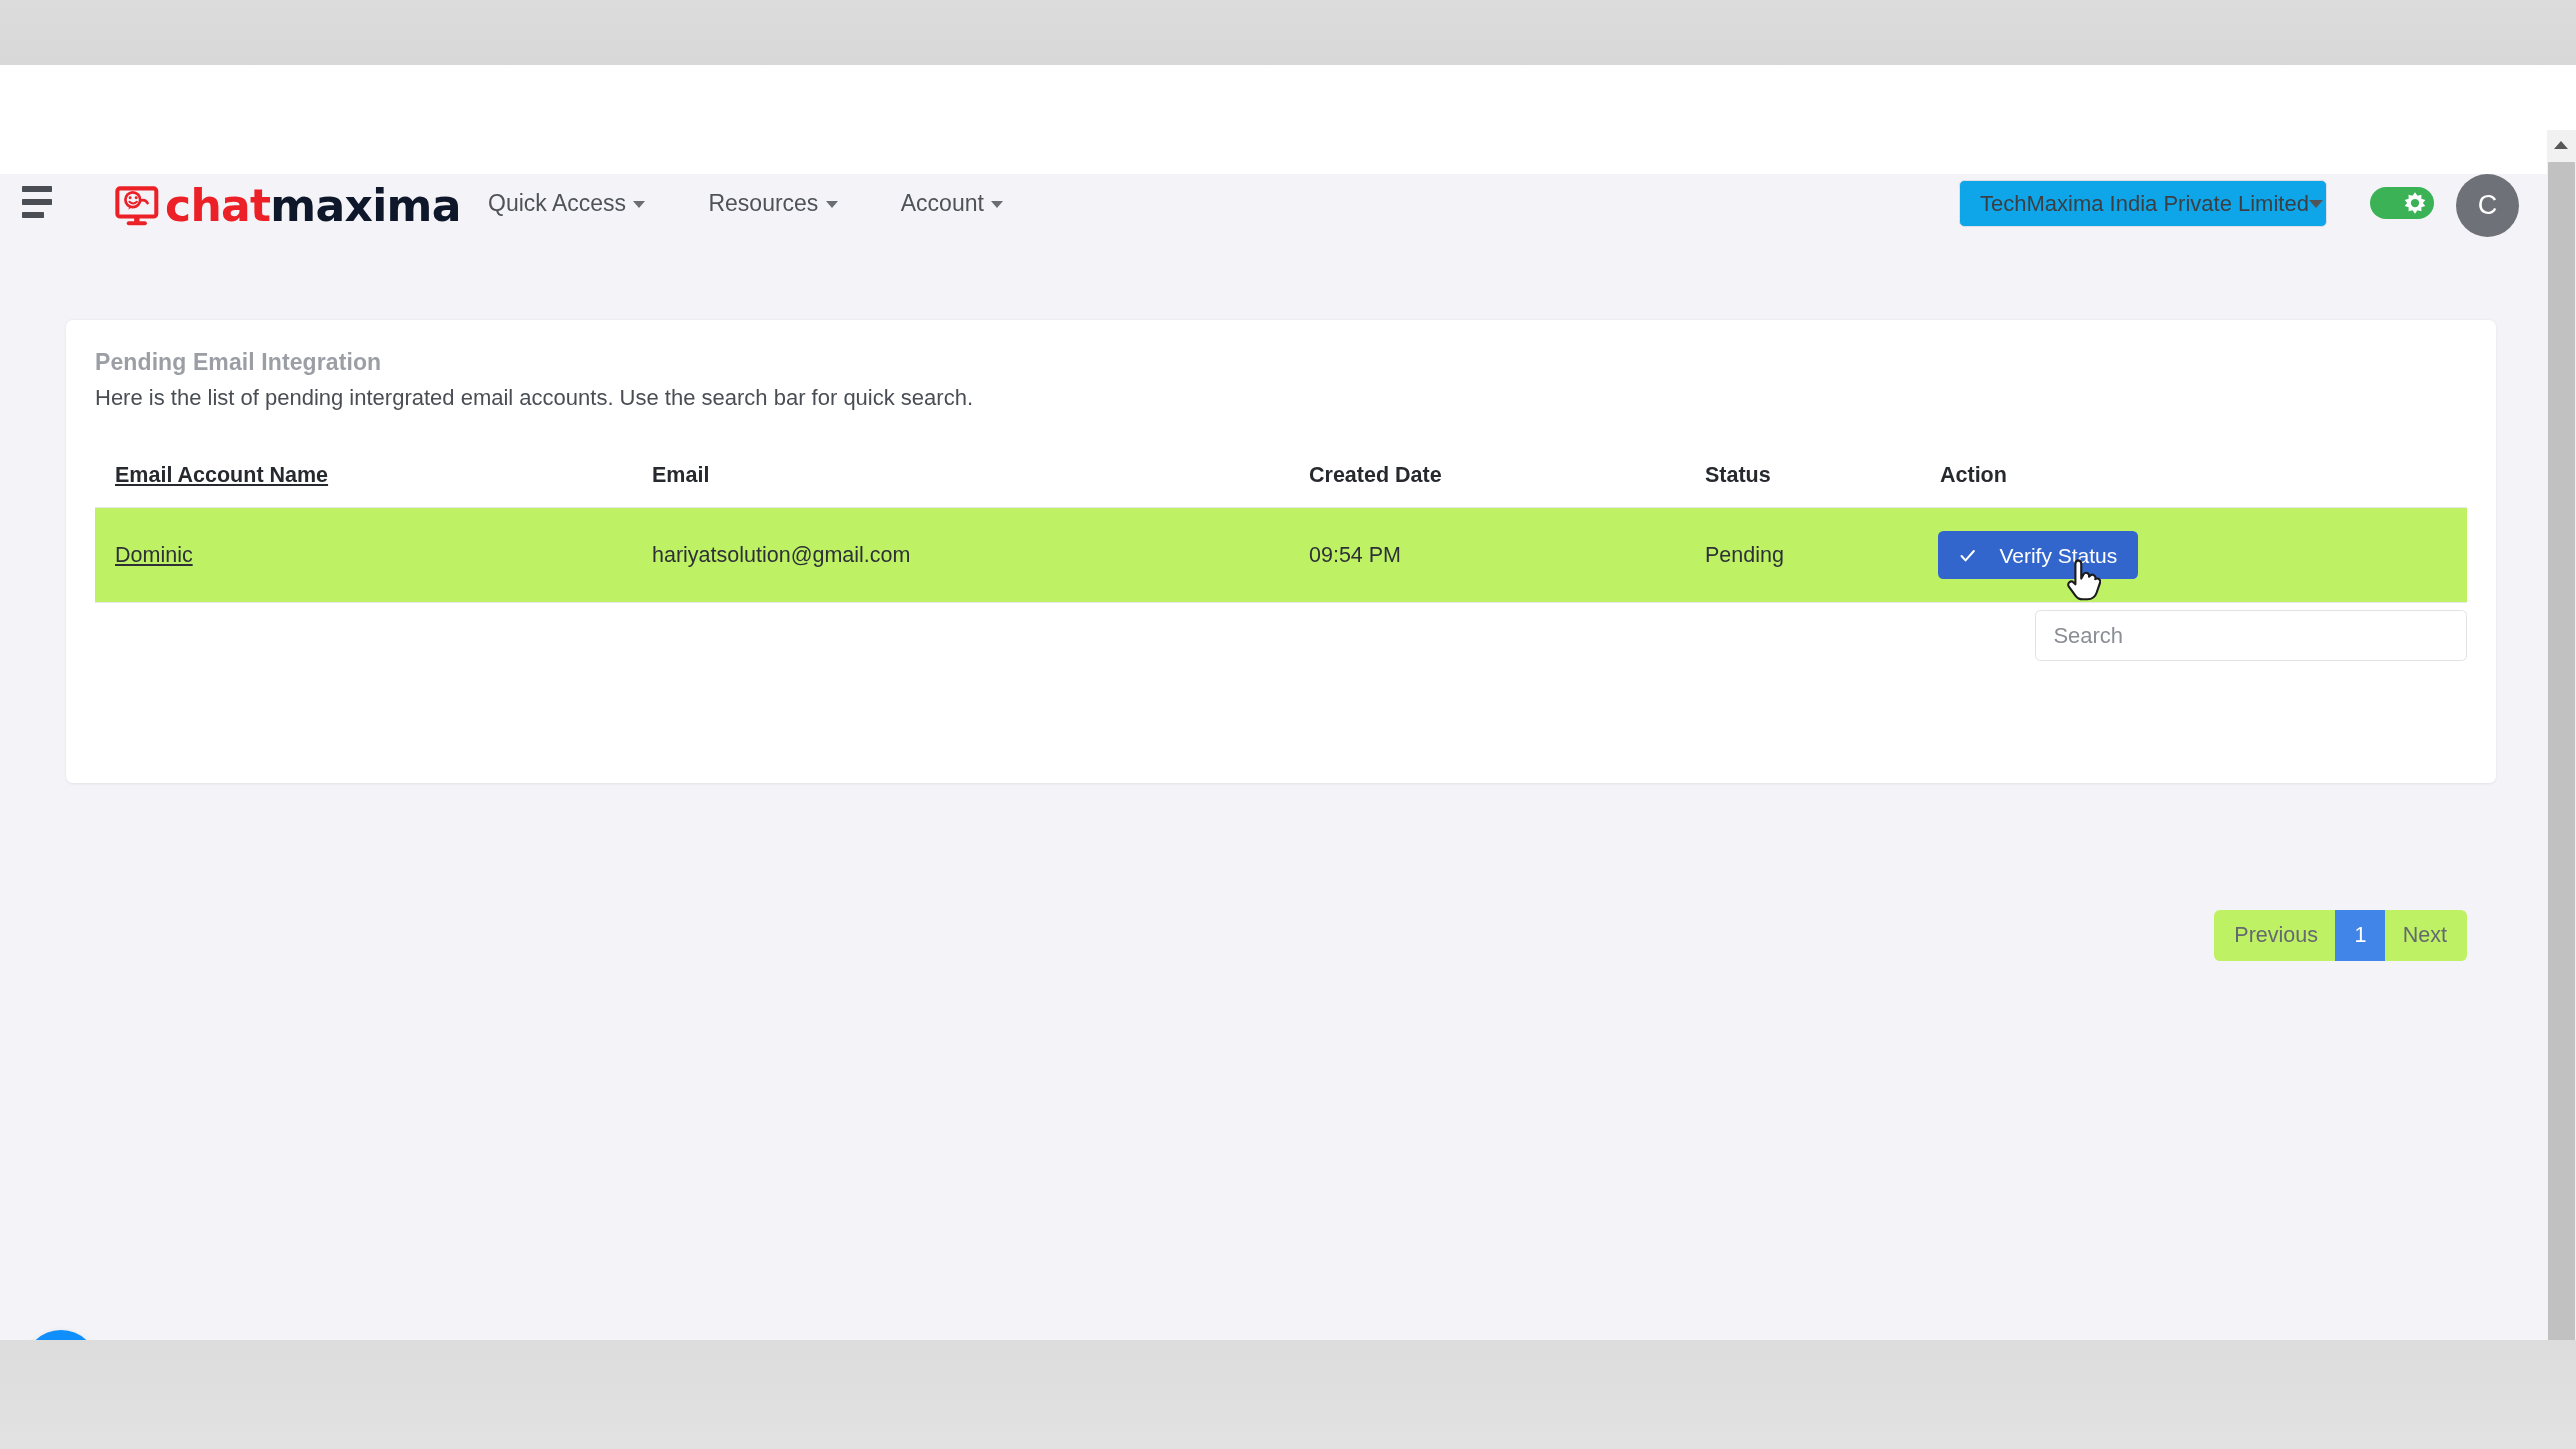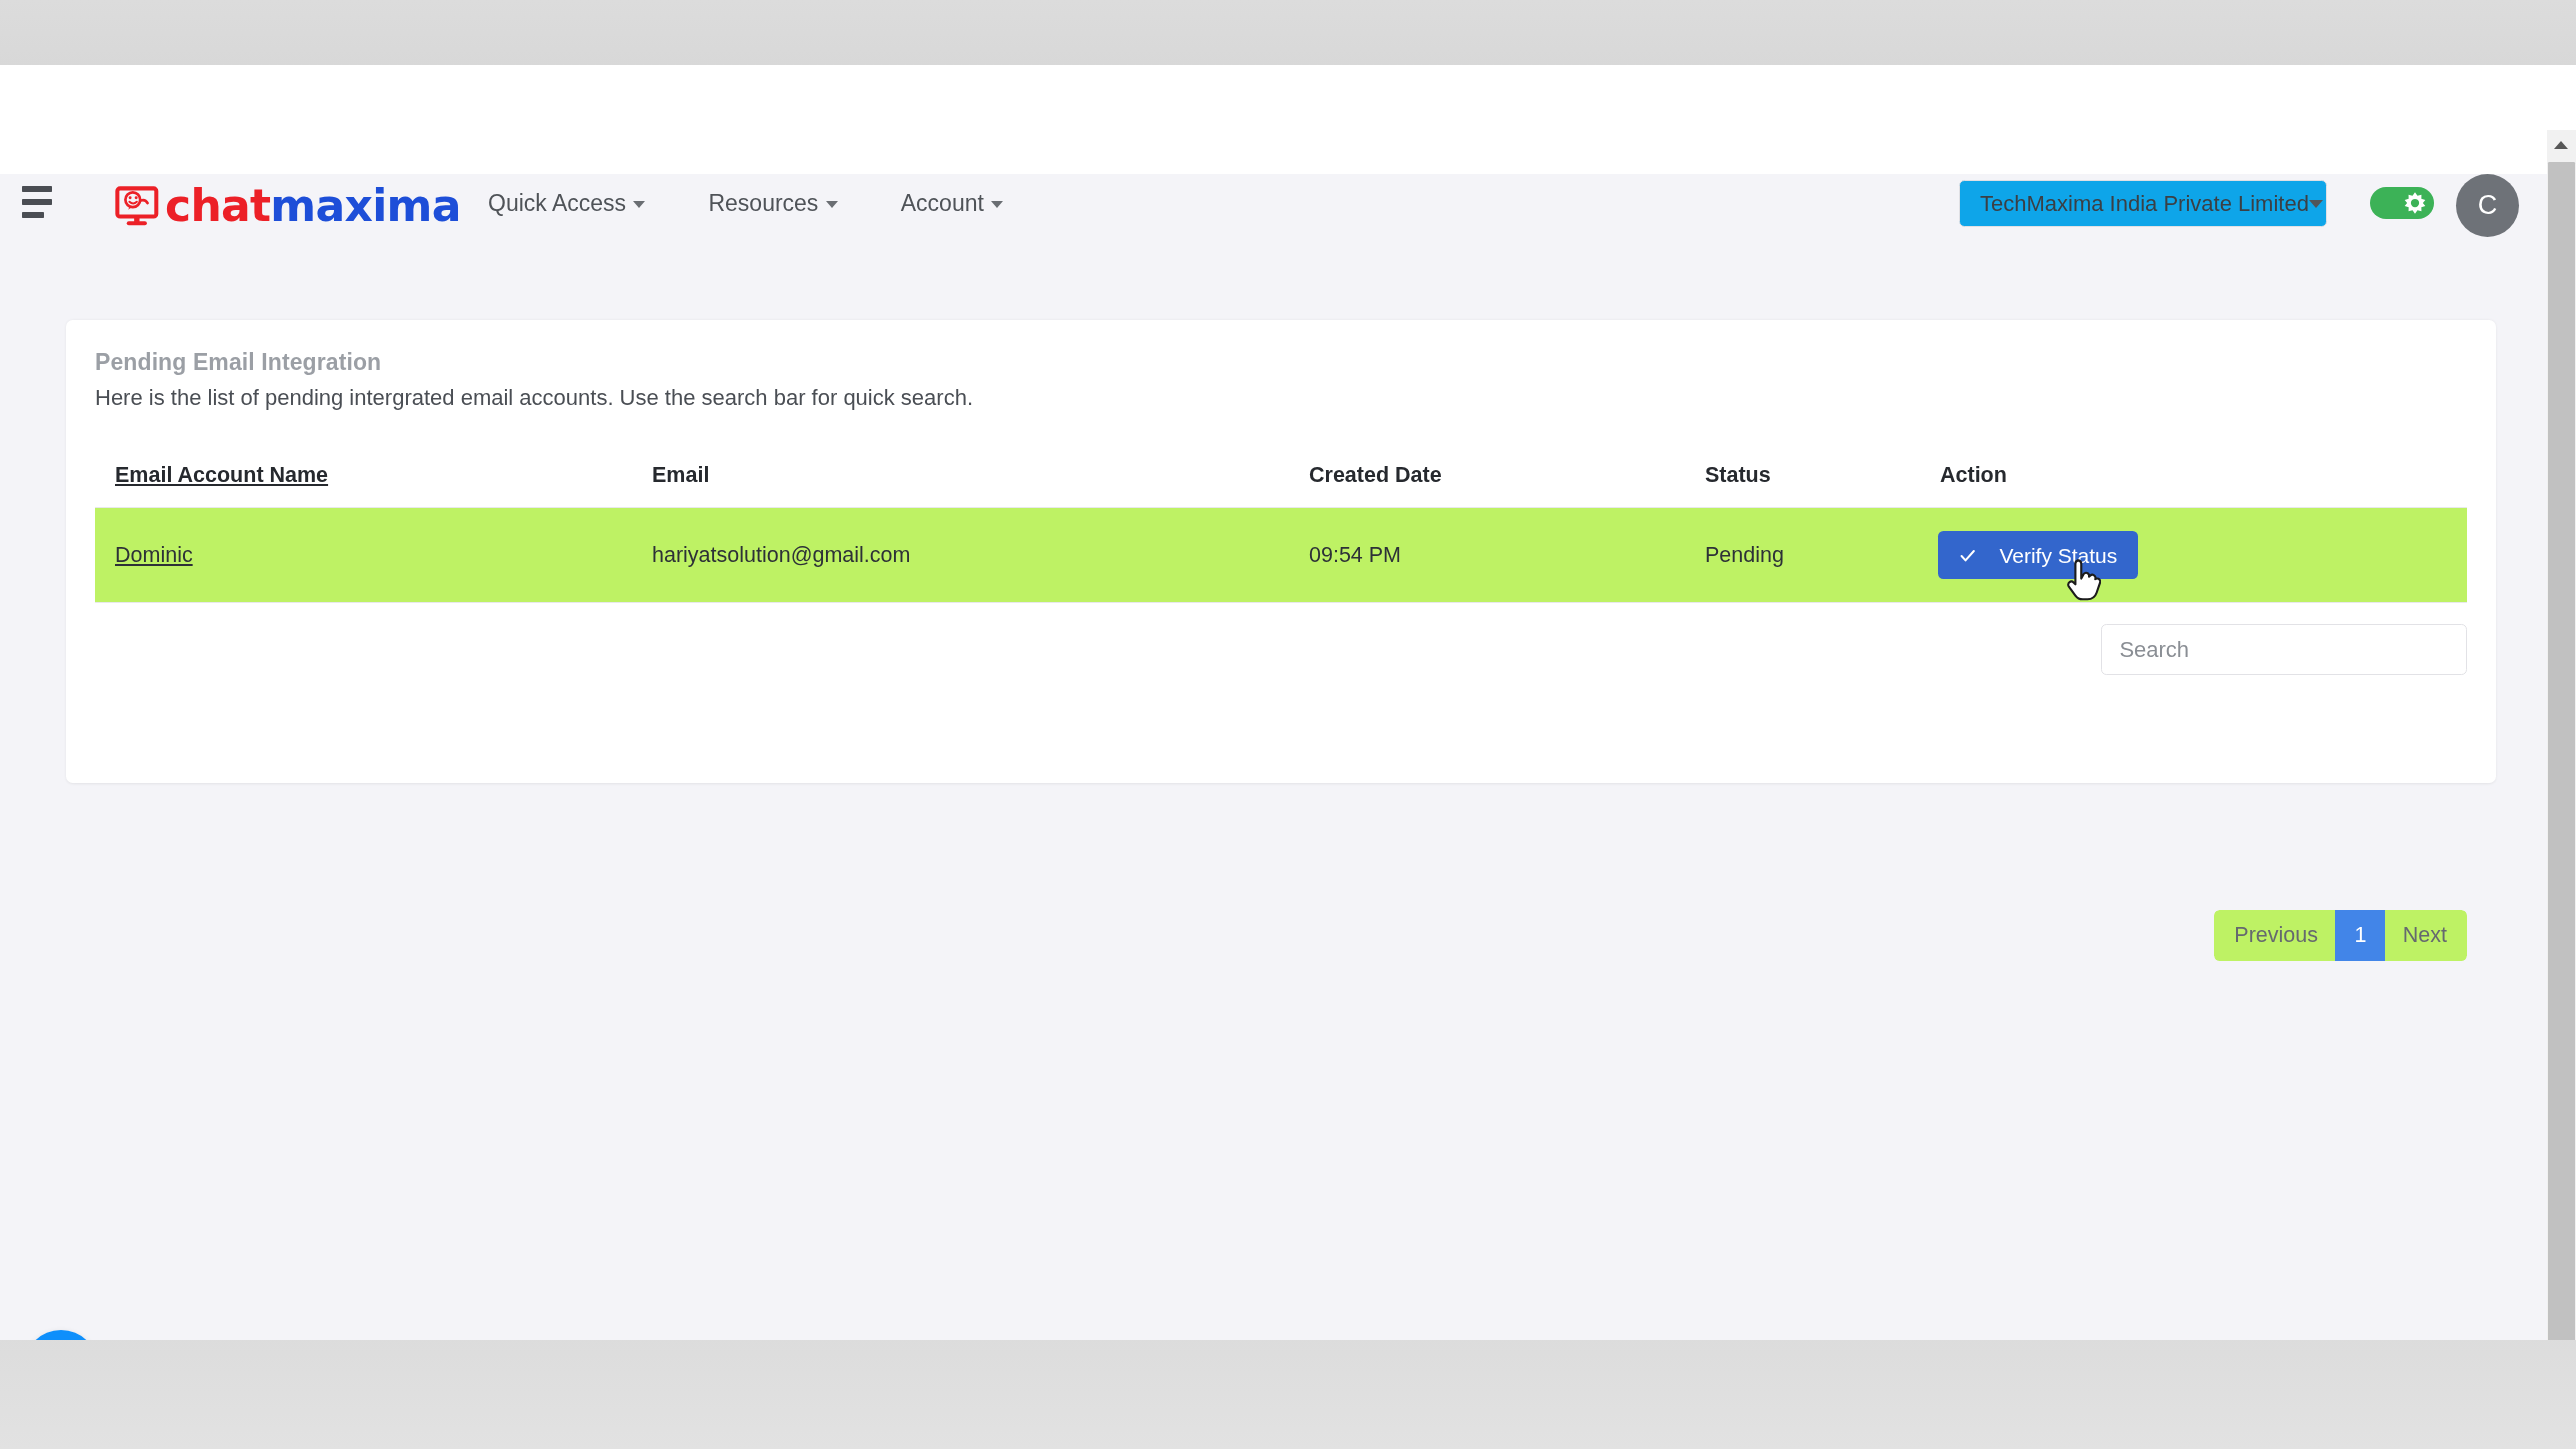--- a/index.html
+++ b/index.html
@@ -71,21 +71,21 @@
   .logo-monitor { width: 47px; height: 47px; flex: none; }
   .logo-wordmark {
     font-family: "DejaVu Sans", sans-serif;
     font-size: 44px;
     font-weight: 700;
     letter-spacing: -0.7px;
     line-height: 1;
     white-space: nowrap;
   }
   .logo-wordmark .red { color: #ec2027; }
-  .logo-wordmark .blue { color: #1d4ed8; }
+  .logo-wordmark .blue { color: #0f172a; }
 
   #main-nav {
     position: absolute;
     left: 460px;
     top: 127px;
     display: flex;
     align-items: center;
     gap: 35px;
   }
   .nav-item {
@@ -191,22 +191,22 @@
     position: absolute;
     left: 29px;
     top: 65px;
     font-size: 22px;
     color: #4a4e54;
   }
 
   #search-input {
     position: absolute;
     right: 29px;
-    top: 304px;
-    width: 366px;
+    top: 290px;
+    width: 432px;
     height: 51px;
     border: 1.3px solid #e2e2e6;
     border-radius: 5.4px;
     background: #ffffff;
     font-family: "Liberation Sans", sans-serif;
     font-size: 22px;
     color: #3b3f44;
     padding: 0 17.4px;
     outline: none;
   }

